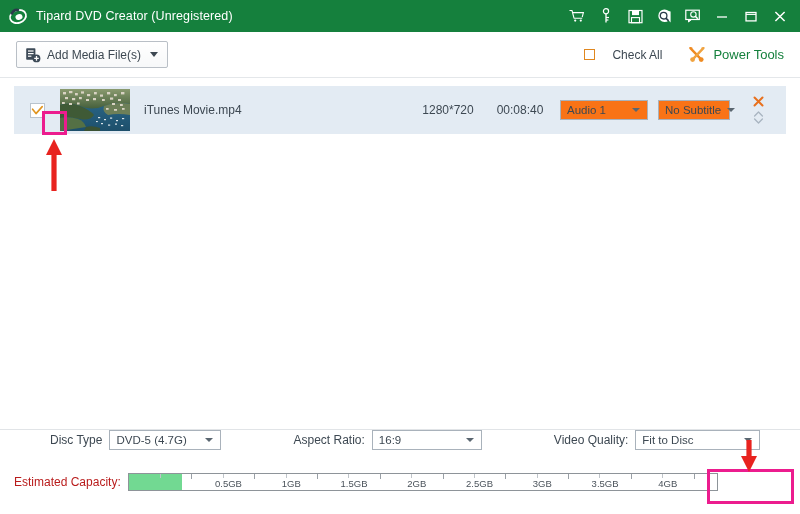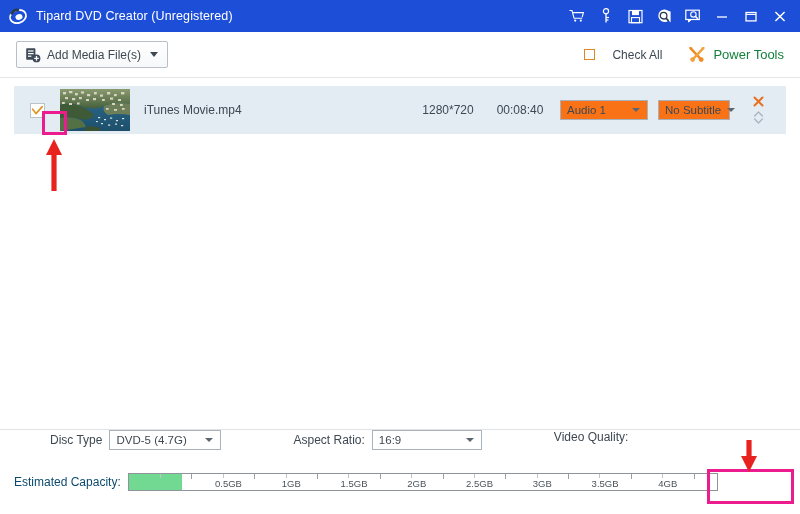--- a/index.html
+++ b/index.html
@@ -294,21 +294,21 @@
 
   .capacity-row {
     display: flex;
     align-items: center;
     padding-left: 14px;
     box-sizing: border-box;
     margin-top: 1px;
   }
   .capacity-label {
     font-size: 12px;
-    color: #0c4a6e;
+    color: #b91c1c;
     white-space: nowrap;
     margin-right: 7px;
   }
   .capacity-bar {
     position: relative;
     width: 590px;
     height: 18px;
     border: 1px solid #8e9499;
     background: #ffffff;
     box-sizing: border-box;
@@ -352,21 +352,21 @@
     pointer-events: none;
   }
   #arrow-check { left: 40px; top: 137px; width: 28px; height: 55px; }
   #arrow-next  { left: 735px; top: 440px; width: 28px; height: 34px; }
 </style>
 </head>
 <body>
 
 <div id="app">
 
-  <div class="titlebar" style="background: #1d4ed8;">
+  <div class="titlebar" style="background: #15803d;">
     <div class="app-logo">
       <svg width="20" height="20" viewBox="0 0 20 20">
         <ellipse cx="10" cy="10.5" rx="8.2" ry="6.4" fill="none" stroke="#ffffff" stroke-width="1.7" transform="rotate(-18 10 10.5)"></ellipse>
         <ellipse cx="11" cy="11" rx="3.6" ry="2.8" fill="#ffffff" transform="rotate(-18 11 11)"></ellipse>
         <path d="M3.2 8.5 Q6 2.5 11 4.2" fill="none" stroke="#2b3a4a" stroke-width="2.6"></path>
       </svg>
     </div>
     <div class="app-title">Tipard DVD Creator (Unregistered)</div>
     <div class="titlebar-spacer"></div>
     <div class="tb-icons">
@@ -589,20 +589,24 @@
         <div class="combo combo-aspect">
           <span class="val">16:9</span>
           <span class="arr"></span>
         </div>
       </div>
 
       <div class="gap-b"></div>
 
       <div class="setting-group">
         <span class="setting-label">Video Quality:</span>
+        <div class="combo combo-quality">
+          <span class="val">Fit to Disc</span>
+          <span class="arr"></span>
+        </div>
       </div>
     </div>
 
     <div class="capacity-row">
       <span class="capacity-label">Estimated Capacity:</span>
       <div class="capacity-bar" id="capacity-bar">
         <div class="capacity-fill" id="capacity-fill" style="width: 9%; background: rgb(114, 217, 146);"></div>
       <div class="cap-tick" style="left: 62.766px;"></div>
           <div class="cap-lbl" style="left: 84.766px;">0.5GB</div>
           <div class="cap-tick minor" style="left: 94.1489px;"></div>

